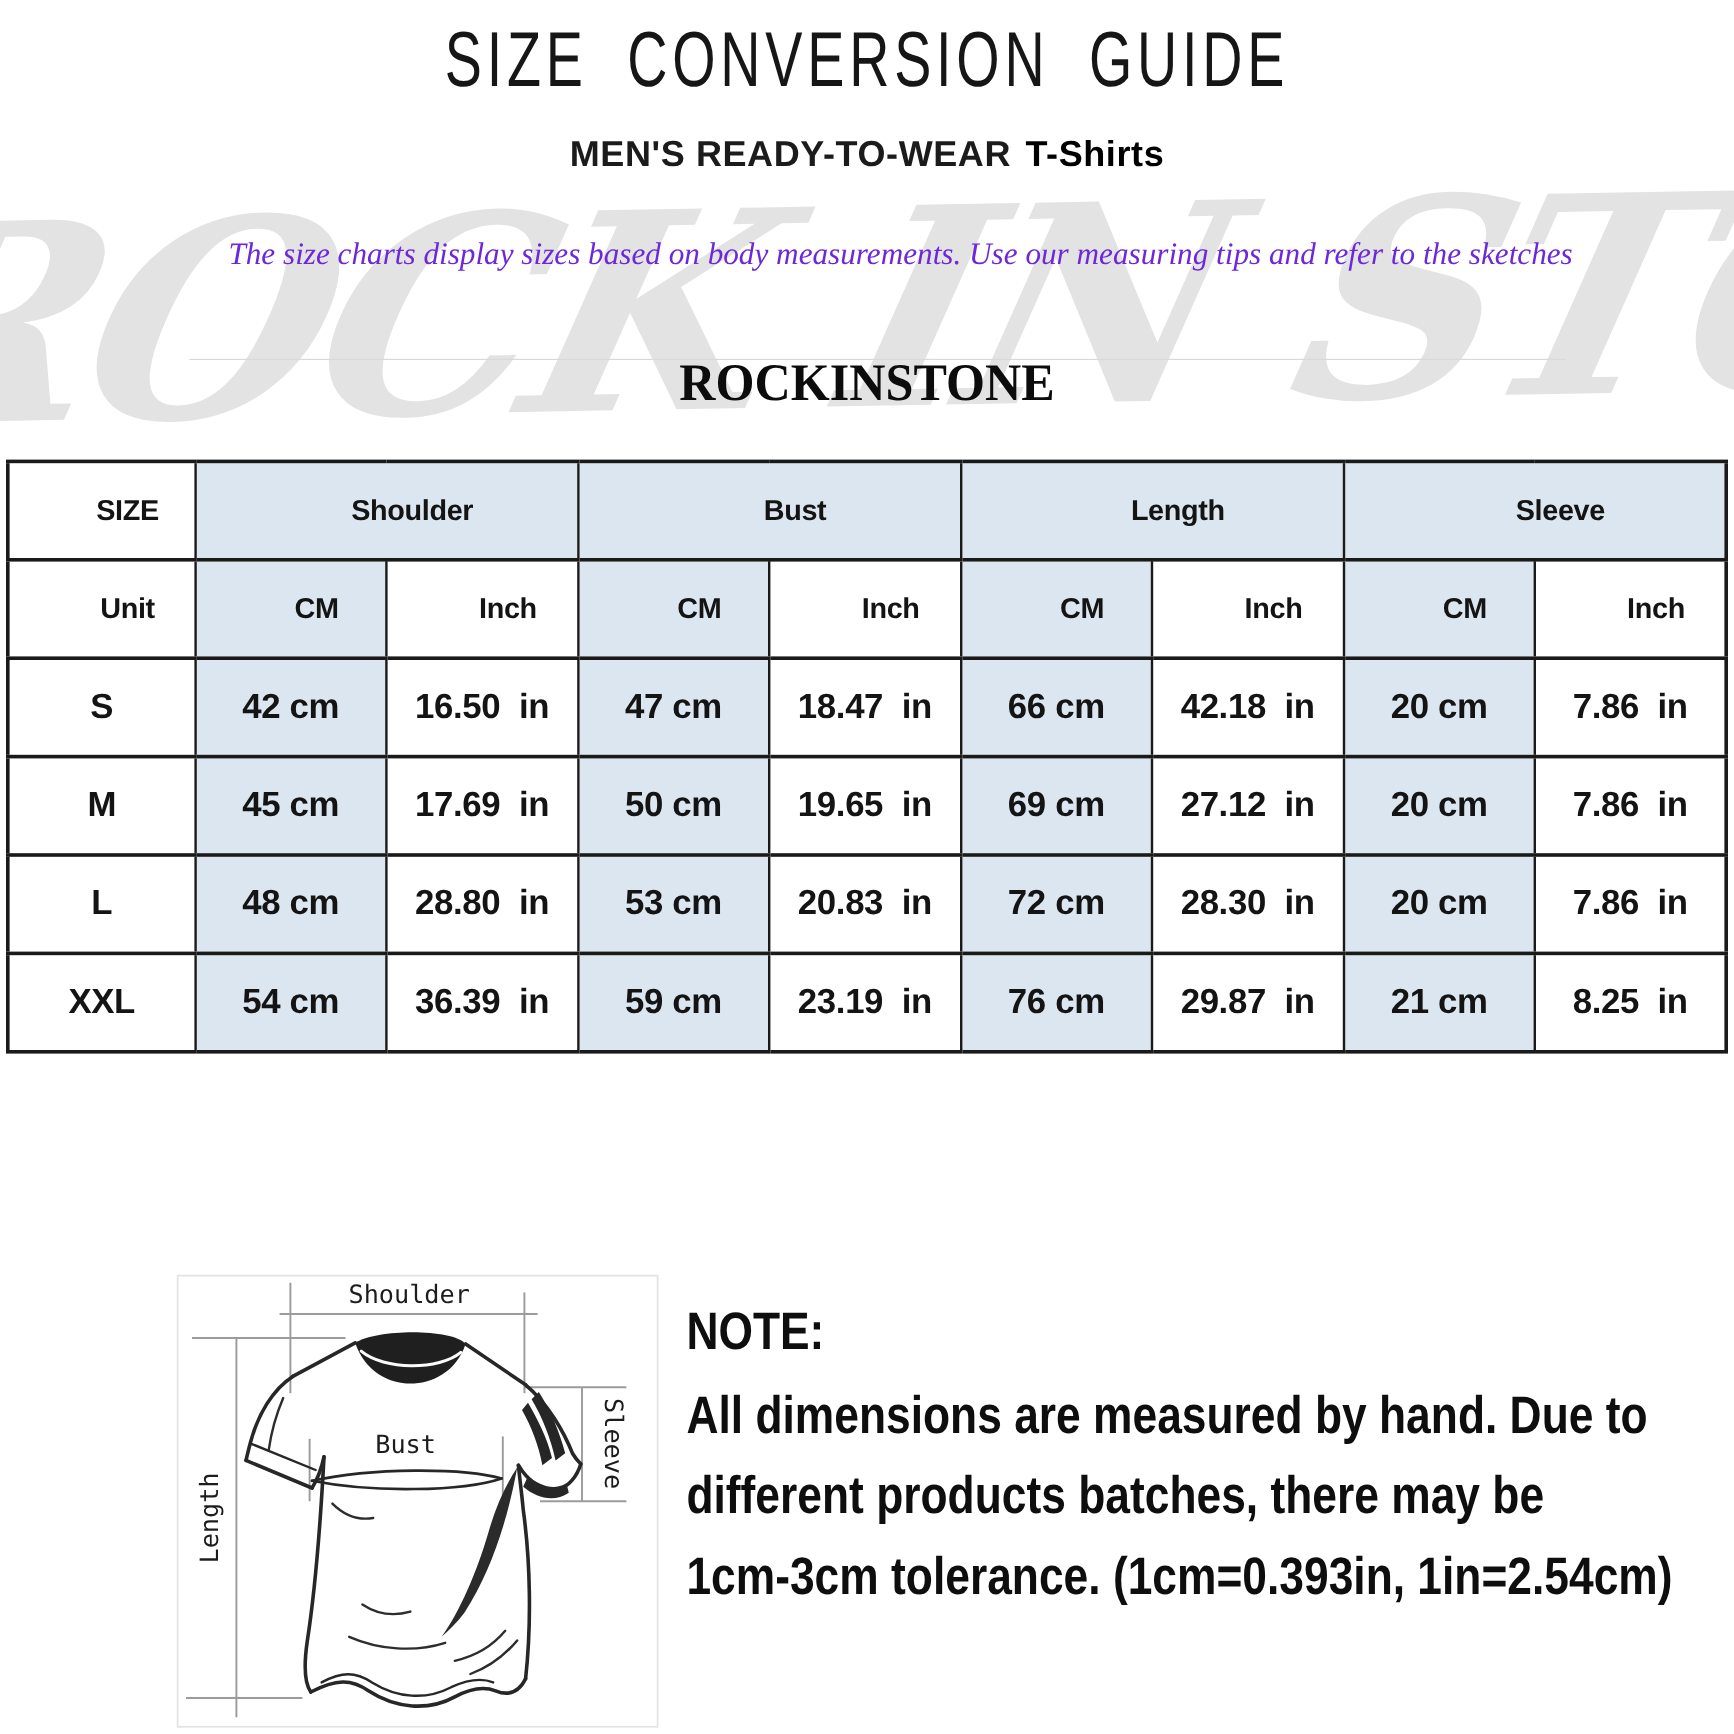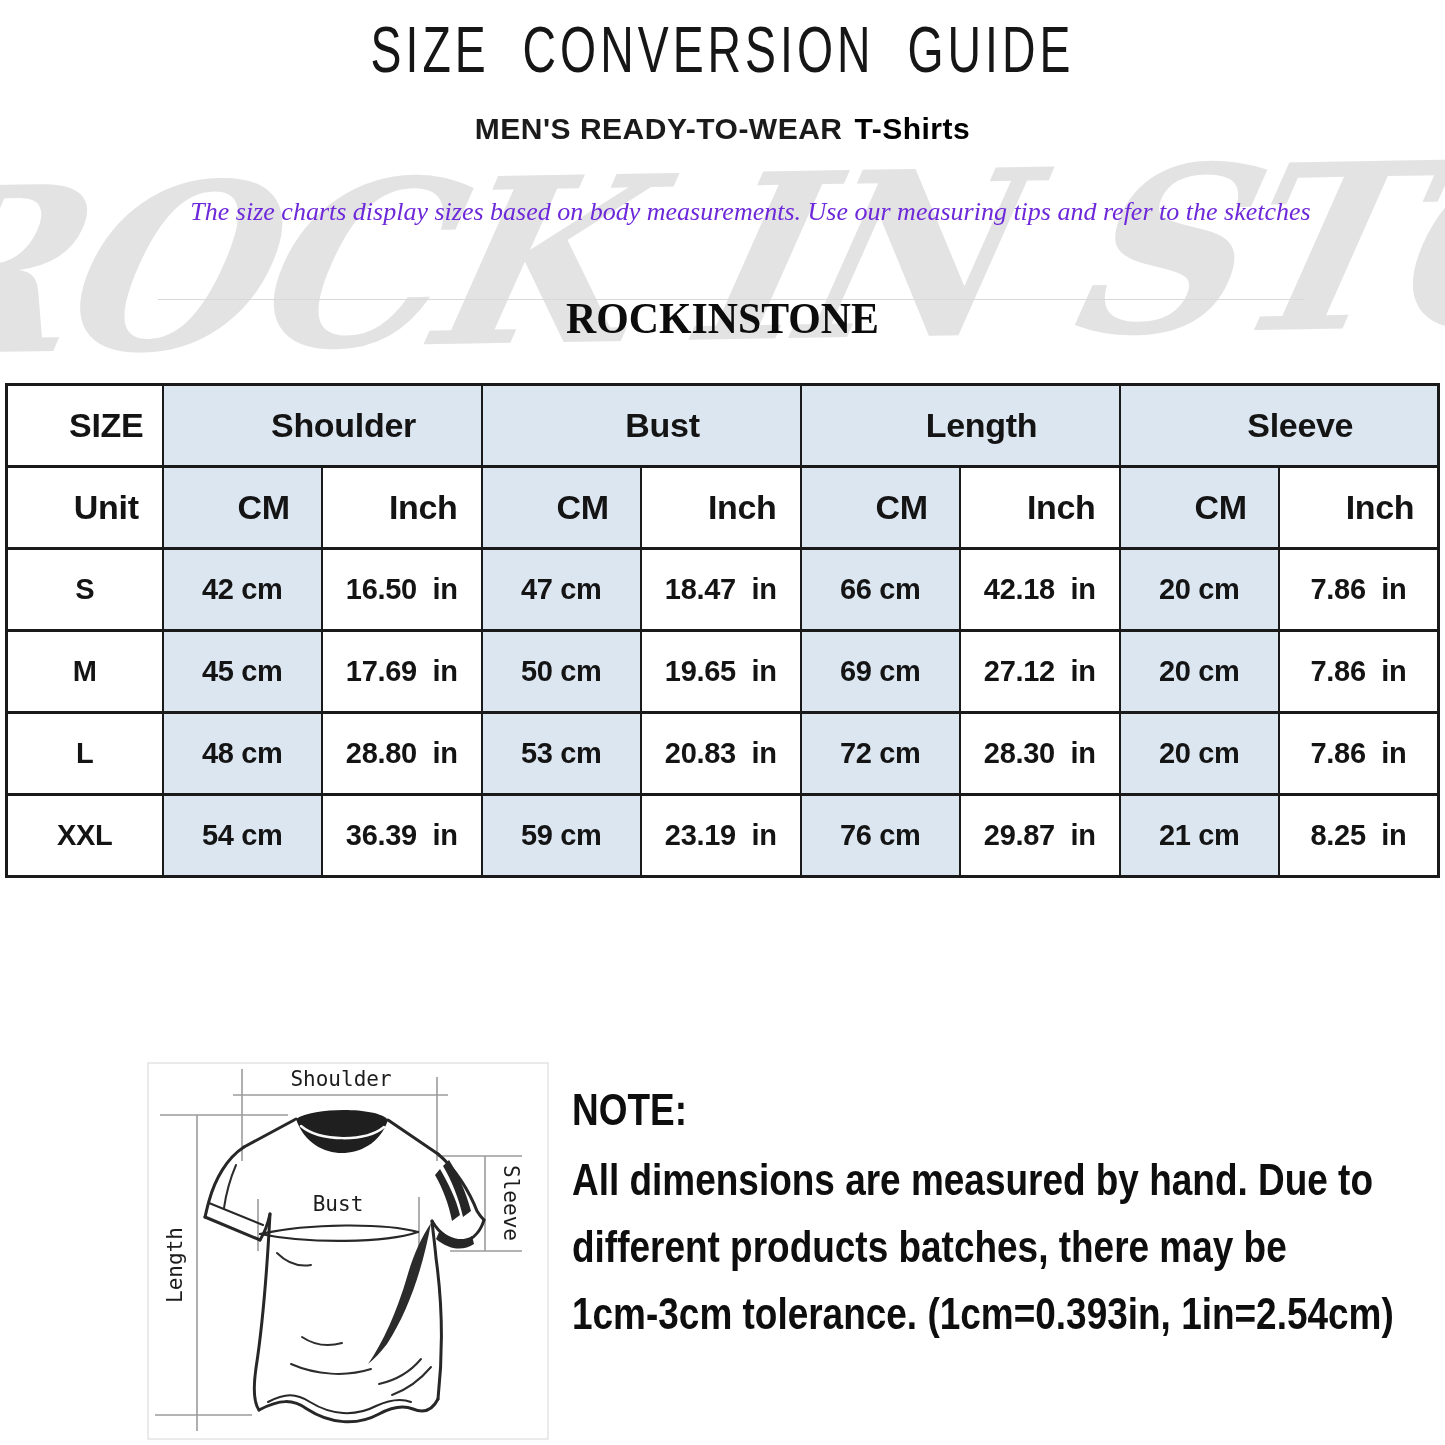--- a/index.html
+++ b/index.html
@@ -42,21 +42,21 @@
 
   
   .tablewrap{position:absolute;top:383px;left:5px;z-index:2;}
   table.size{border-collapse:collapse;table-layout:fixed;width:1435px;border:3px solid #1a1a1a;}
   table.size td{
     border:2px solid #1a1a1a;border-top-width:3px;border-bottom-width:3px;
     text-align:center;vertical-align:middle;background:#ffffff;
     font-weight:bold;font-size:29px;color:#141414;letter-spacing:-0.3px;
     height:77px;white-space:pre;overflow:hidden;
   }
-  table.size tr.hdr td{font-size:34px;padding-left:44px;}
+  table.size tr.hdr td{font-size:24px;padding-left:44px;}
   table.size td.blue{background:#dce6f1;}
   table.size col.c0{width:156px;}
 
   
   .sketch{position:absolute;left:140px;top:1053px;width:435px;height:390px;z-index:2;}
   .sketch text{font-family:"DejaVu Sans Mono",monospace;font-size:21px;fill:#1c1c1c;}
 
   
   .note-heading{
     position:absolute;left:572px;top:1085px;z-index:2;

